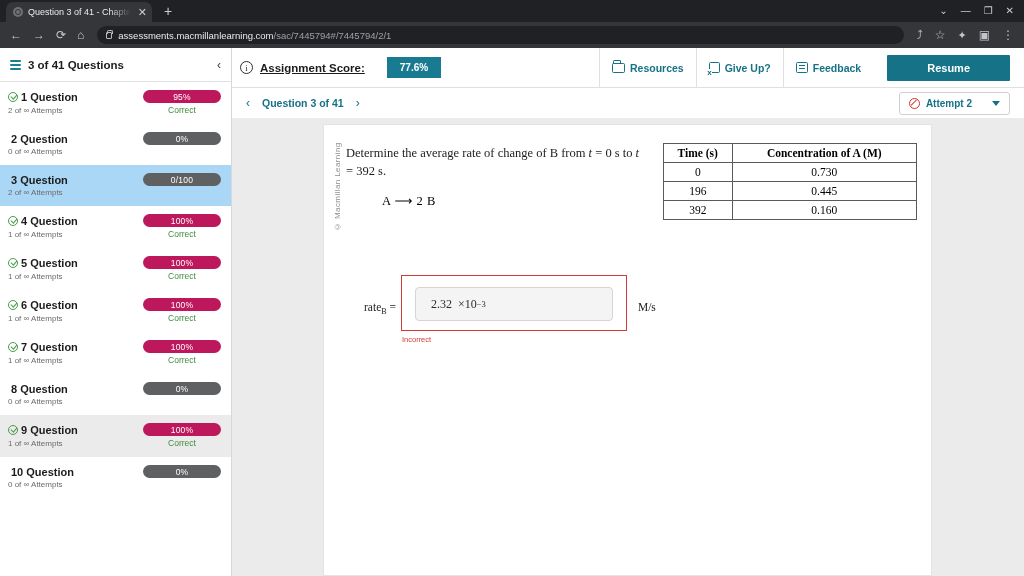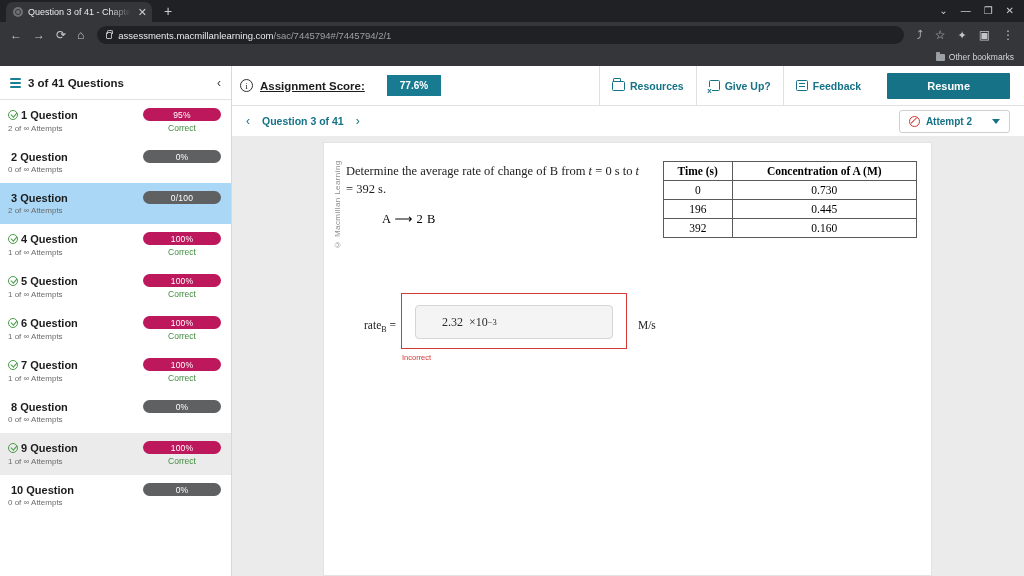--- a/index.html
+++ b/index.html
@@ -235,21 +235,21 @@
   .rate-label {
     font-family: "Liberation Serif", serif; font-size: 11.5px; color: #1c1c1c;
     margin-top: 26px; margin-right: 5px; white-space: nowrap;
   }
   .rate-label sub { font-size: 8px; }
   .answer-box {
     border: 1.6px solid #d33a33; padding: 11px 13px 9px 13px; position: relative;
   }
   .answer-input {
     width: 198px; height: 34px; background: #f4f4f4; border: 1px solid #d5d5d5;
-    border-radius: 4px; display: flex; align-items: center; padding-left: 26px;
+    border-radius: 4px; display: flex; align-items: center; padding-left: 15px;
     font-family: "Liberation Serif", serif; font-size: 12px; color: #2b2b2b;
   }
   .answer-input sup { font-size: 8.5px; vertical-align: super; }
   .incorrect-lbl {
     position: absolute; left: 0; bottom: -14px; font-size: 7.5px; color: #d33a33;
   }
   .units {
     font-family: "Liberation Serif", serif; font-size: 11.5px; color: #1c1c1c;
     margin: 26px 0 0 11px;
   }
@@ -285,24 +285,20 @@
     </div>
     <div class="navbar-right">
       <span class="navicon">⤴</span>
       <span class="navicon">☆</span>
       <span class="puzzle">✦</span>
       <span class="navicon">▣</span>
       <span class="navicon">⋮</span>
     </div>
   </div>
 
-  <div class="bookmarkbar">
-    <span class="folder-ic"></span>
-    <span class="bm-label">Other bookmarks</span>
-  </div>
 
   <div class="page">
 
     <div class="sidebar">
       <div class="sb-header">
         <span class="listicon">
             <i></i>
             <i></i>
             <i></i>
           </span>

